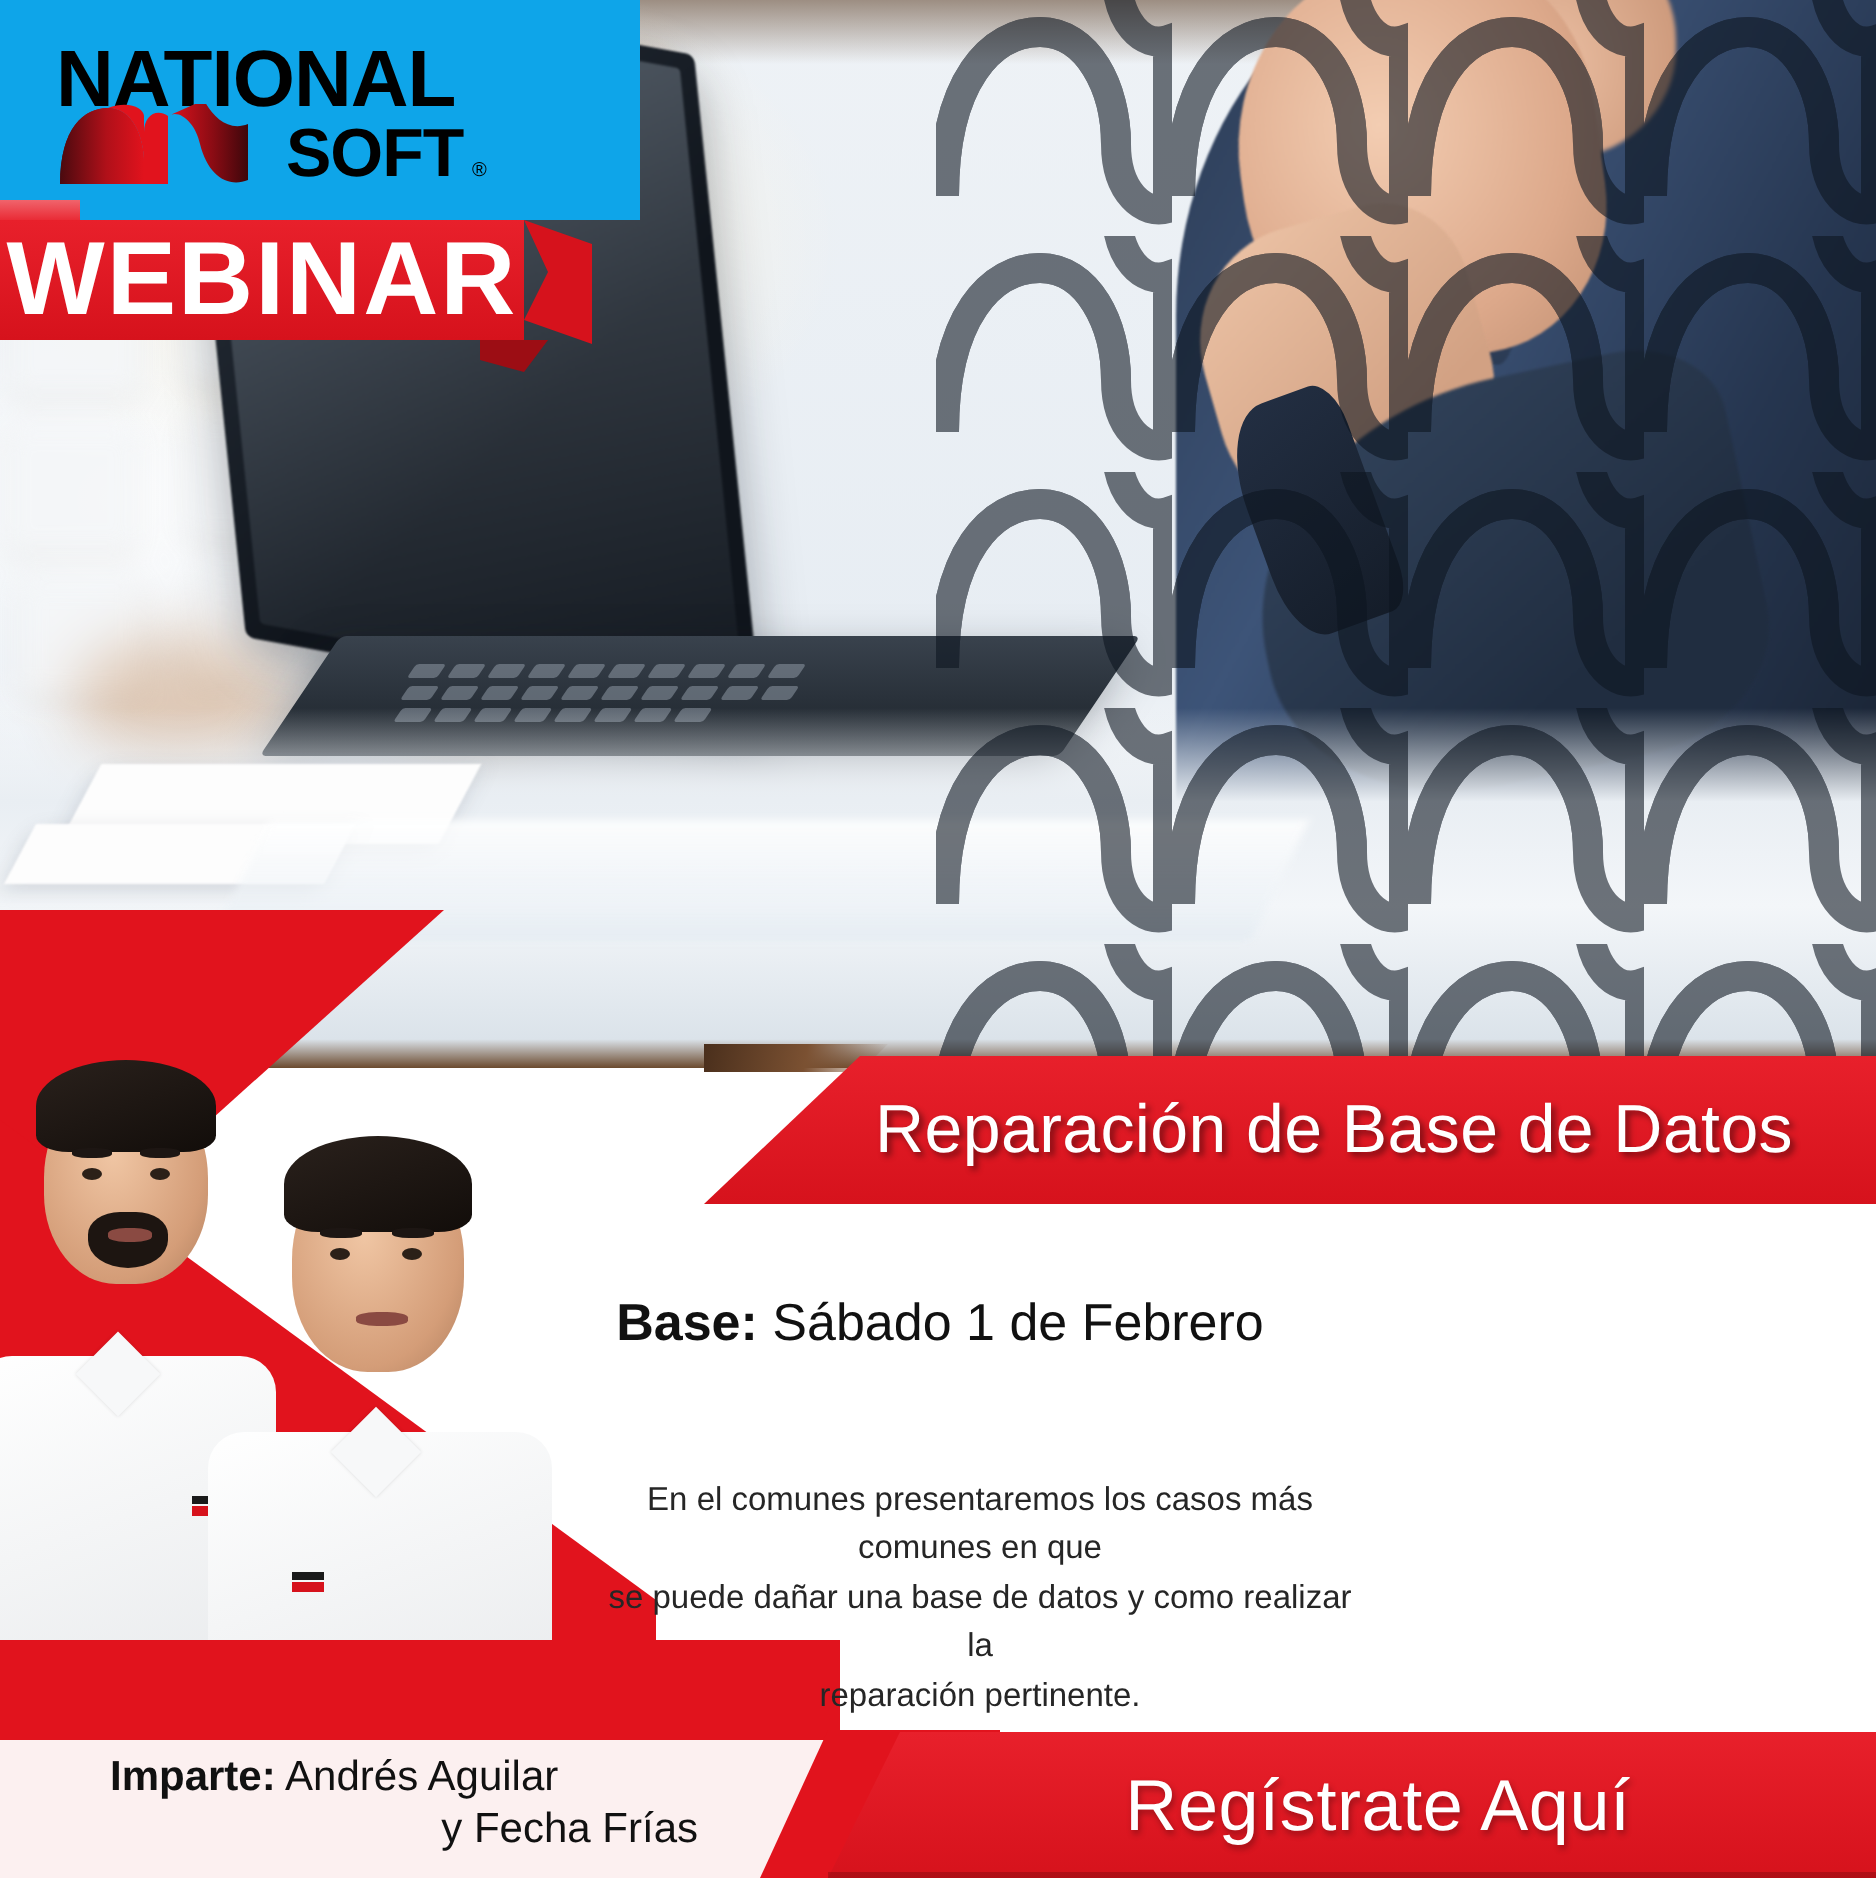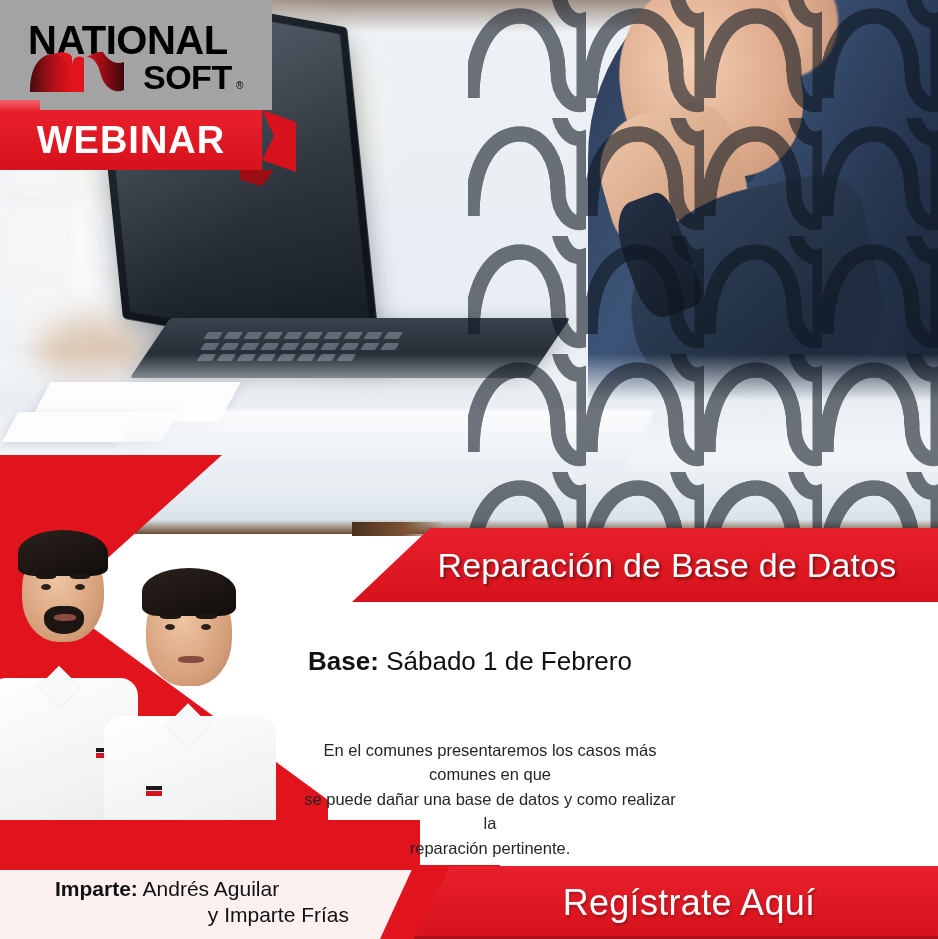--- a/index.html
+++ b/index.html
@@ -194,43 +194,43 @@
   .p-logo .l-red { position:absolute; left:0; top:5px; width:16px; height:5px; background:#d6121c; }
   .p-logo .l-dark { position:absolute; left:0; top:0; width:16px; height:4px; background:#1a1a1a; }
   .p-brow { position:absolute; background:#1d1613; border-radius:40%; }
   .p-eye { position:absolute; background:#2b2018; border-radius:50%; }
   .p-mouth { position:absolute; background:#8a4a42; border-radius:40%; }
   .p-beard { position:absolute; background:#1d1511; border-radius:40% 40% 50% 50%; }
   .p-arm { position:absolute; background:linear-gradient(180deg,#fbfbfc,#e3e6e9); border-radius:28px; }
 
   
   .logo-plate {
-    position:absolute; left:0; top:0; width:272px; height:110px;
-    background:#a3a3a3;
+    position:absolute; left:0; top:0; width:320px; height:110px;
+    background:#0ea5e9;
   }
   .logo-natl {
     position:absolute; left:28px; top:18px;
     font-size:40px; font-weight:bold; letter-spacing:-.5px; color:#000;
     font-family:"Liberation Sans", sans-serif;
   }
   .logo-soft {
     position:absolute; left:143px; top:58px;
     font-size:34px; font-weight:bold; letter-spacing:-.5px; color:#000;
   }
   .logo-reg { position:absolute; left:236px; top:80px; font-size:10px; color:#000; }
   .logo-mark { position:absolute; left:28px; top:52px; width:110px; height:44px; }
 
   
   .ribbon {
     position:absolute; left:0; top:110px; width:262px; height:60px;
     background:linear-gradient(180deg,#e8202b,#d6121c);
     display:flex; align-items:center; justify-content:center;
   }
   .ribbon-label {
-    color:#fff; font-size:38px; font-weight:bold; letter-spacing:1px; line-height:1;
+    color:#fff; font-size:52px; font-weight:bold; letter-spacing:1px; line-height:1;
   }
   .ribbon-tail {
     position:absolute; left:262px; top:110px; width:34px; height:75px;
     background:#d6121c;
     clip-path:polygon(0 0, 34px 12px, 34px 62px, 0 50px, 12px 26px);
   }
   .ribbon-tail2 {
     position:absolute; left:240px; top:170px; width:34px; height:16px;
     background:#9c0d14; clip-path:polygon(0 0, 34px 0, 22px 16px, 0 10px);
   }
@@ -459,21 +459,21 @@
     <div>En el comunes presentaremos los casos más comunes en que</div>
     <div>se puede dañar una base de datos y como realizar la</div>
     <div>reparación pertinente.</div>
   </div>
 
   <div class="imparte">
     <div class="l1">
       <b>Imparte:</b>
       <span>Andrés Aguilar</span>
     </div>
-    <div class="l2">y Imparte Frías</div>
+    <div class="l2">y Fecha Frías</div>
   </div>
 
   <div class="cta">
     <span class="cta-label">Regístrate Aquí</span>
   </div>
   <div class="cta-shadow"></div>
 
 </div>
 
 </body></html>

